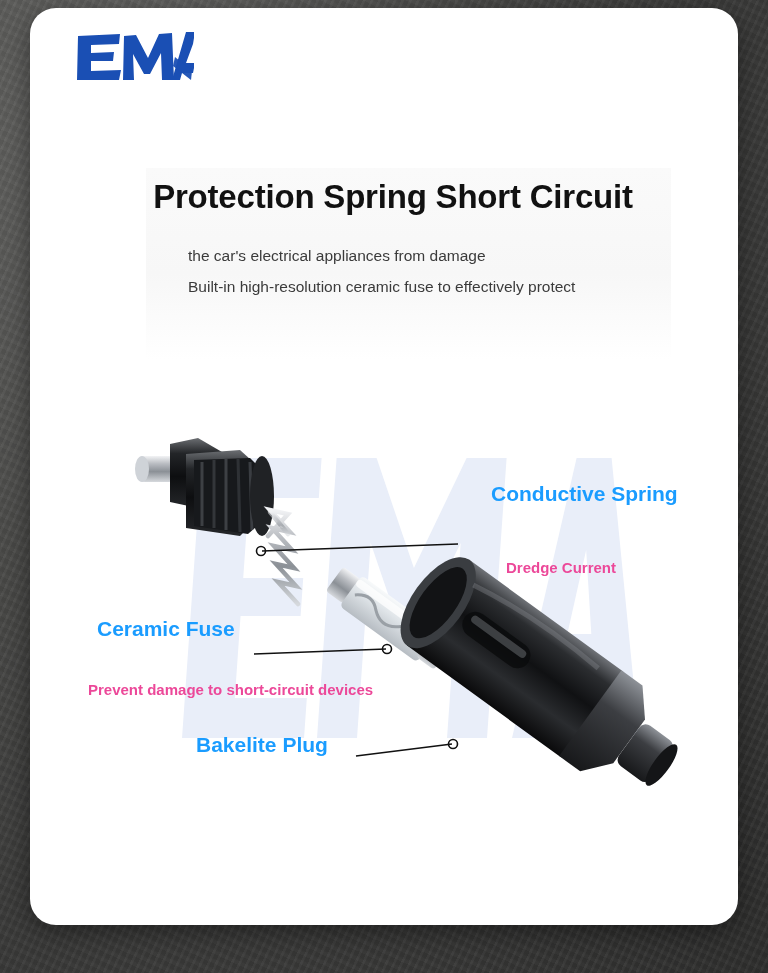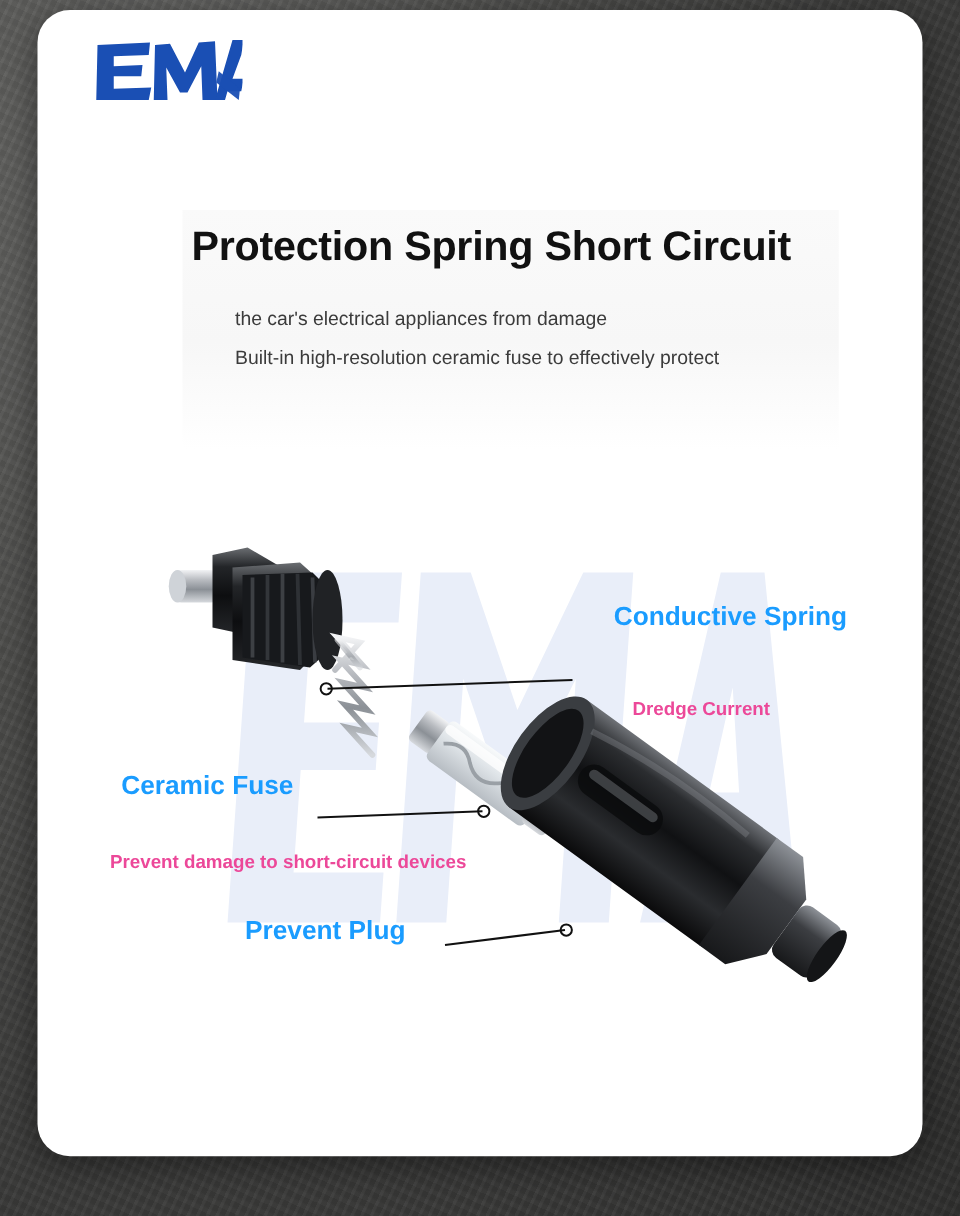--- a/index.html
+++ b/index.html
@@ -260,15 +260,15 @@
     <path d="M326 748 L422 736" stroke="#111" stroke-width="1.6" fill="none"></path>
     <circle cx="423" cy="736" r="4.5" fill="none" stroke="#111" stroke-width="1.6"></circle>
   </svg>
 
   <div class="callout-title c1-title">Conductive Spring</div>
   <div class="callout-sub c1-sub">Dredge Current</div>
 
   <div class="callout-title c2-title">Ceramic Fuse</div>
   <div class="callout-sub c2-sub">Prevent damage to short-circuit devices</div>
 
-  <div class="callout-title c3-title">Prevent Plug</div>
+  <div class="callout-title c3-title">Bakelite Plug</div>
 
 </div>
 
 </body></html>

